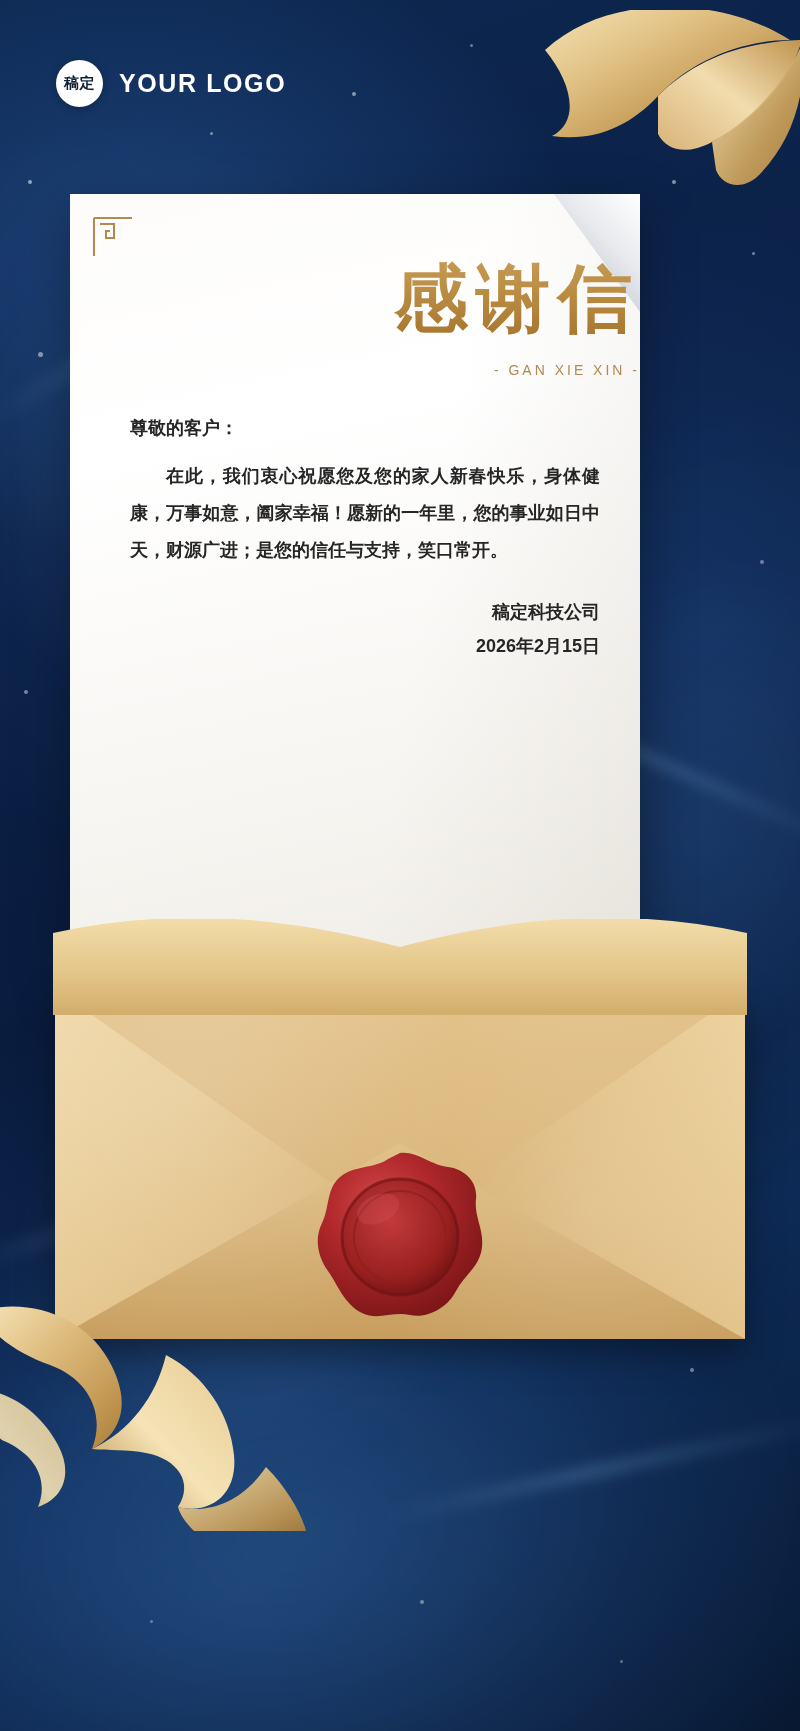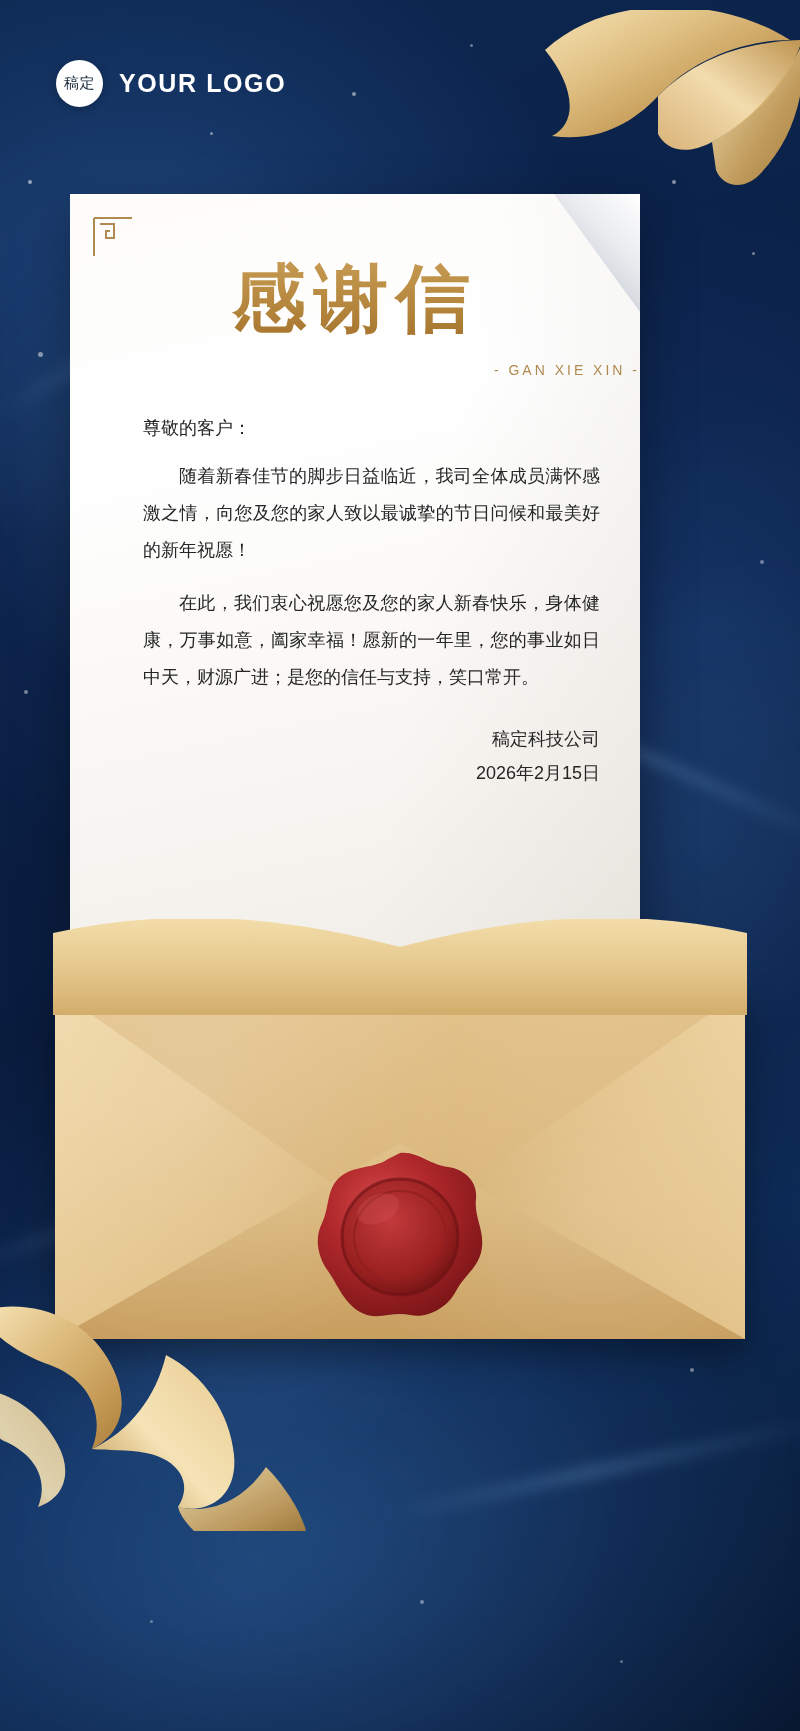--- a/index.html
+++ b/index.html
@@ -84,21 +84,21 @@
     width: 47px;
     height: 47px;
     border-radius: 50%;
     background: #fff;
     color: #123;
     display: flex;
     align-items: center;
     justify-content: center;
     font-size: 15px;
     letter-spacing: 0.5px;
-    font-weight: 400;
+    font-weight: 700;
     box-shadow: 0 2px 8px rgba(0,0,0,0.25);
   }
   .logo-text {
     color: #ffffff;
     font-size: 25px;
     letter-spacing: 1.6px;
     font-weight: 700;
   }
 
   
@@ -148,21 +148,21 @@
     width: 42px;
     height: 42px;
     z-index: 25;
   }
 
   .title-zh {
     position: absolute;
     top: 66px;
     left: 0;
     width: 100%;
-    text-align: center;
+    text-align: right;
     font-family: "DejaVu Serif", "Liberation Serif", serif;
     font-size: 74px;
     line-height: 1.05;
     letter-spacing: 8px;
     font-weight: 700;
     background: linear-gradient(180deg, #c69a53 0%, #b98b42 45%, #a8762e 100%);
     -webkit-background-clip: text;
     background-clip: text;
     color: #b4853b;
     -webkit-text-fill-color: transparent;
@@ -175,25 +175,26 @@
     width: 100%;
     text-align: right;
     font-size: 14px;
     letter-spacing: 3px;
     color: #b08a50;
     z-index: 26;
   }
 
   .body-wrap {
     position: absolute;
-    left: 73px;
+    left: 60px;
     right: 40px;
     top: 218px;
     z-index: 26;
     color: #2b2b2b;
+    font-weight: bold;
   }
   .salutation {
     font-size: 18px;
     line-height: 1.8;
     margin-bottom: 14px;
     color: #262626;
   }
   .para {
     font-size: 18px;
     line-height: 2.05;
@@ -364,21 +365,20 @@
 
     <div class="fold">
       <div class="tri"></div>
     </div>
 
     <div class="title-zh">感谢信</div>
     <div class="title-pinyin">- GAN XIE XIN -</div>
 
     <div class="body-wrap">
       <div class="salutation">尊敬的客户：</div>
-      <p class="para">随着新春佳节的脚步日益临近，我司全体成员满怀感激之情，向您及您的家人致以最诚挚的节日问候和最美好的新年祝愿！</p>
       <p class="para">在此，我们衷心祝愿您及您的家人新春快乐，身体健康，万事如意，阖家幸福！愿新的一年里，您的事业如日中天，财源广进；是您的信任与支持，笑口常开。</p>
       <div class="sign">
         <div>稿定科技公司</div>
         <div>2026年2月15日</div>
       </div>
     </div>
   </div>
 
   <div class="envelope">
     <div class="env-back"></div>

